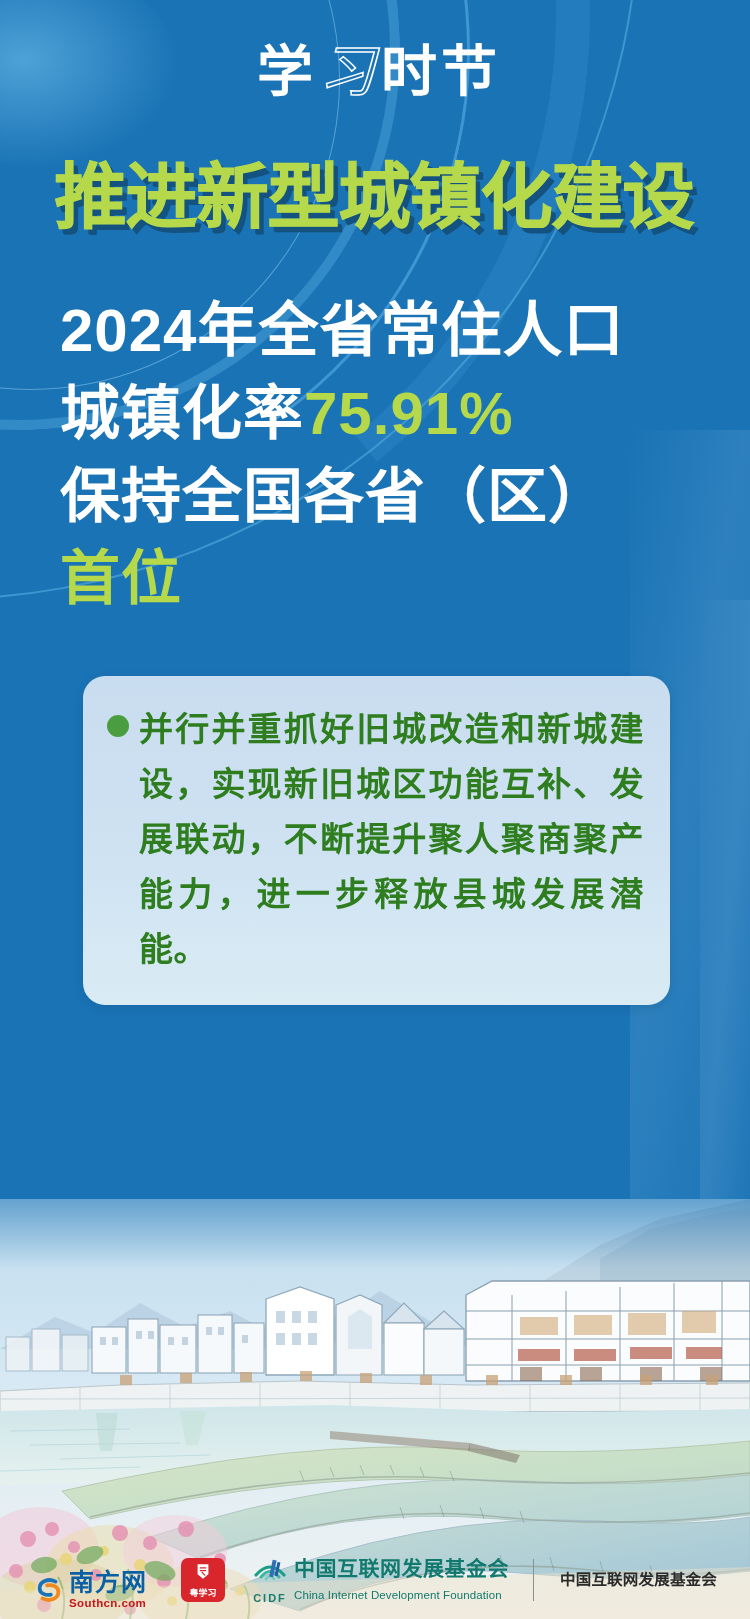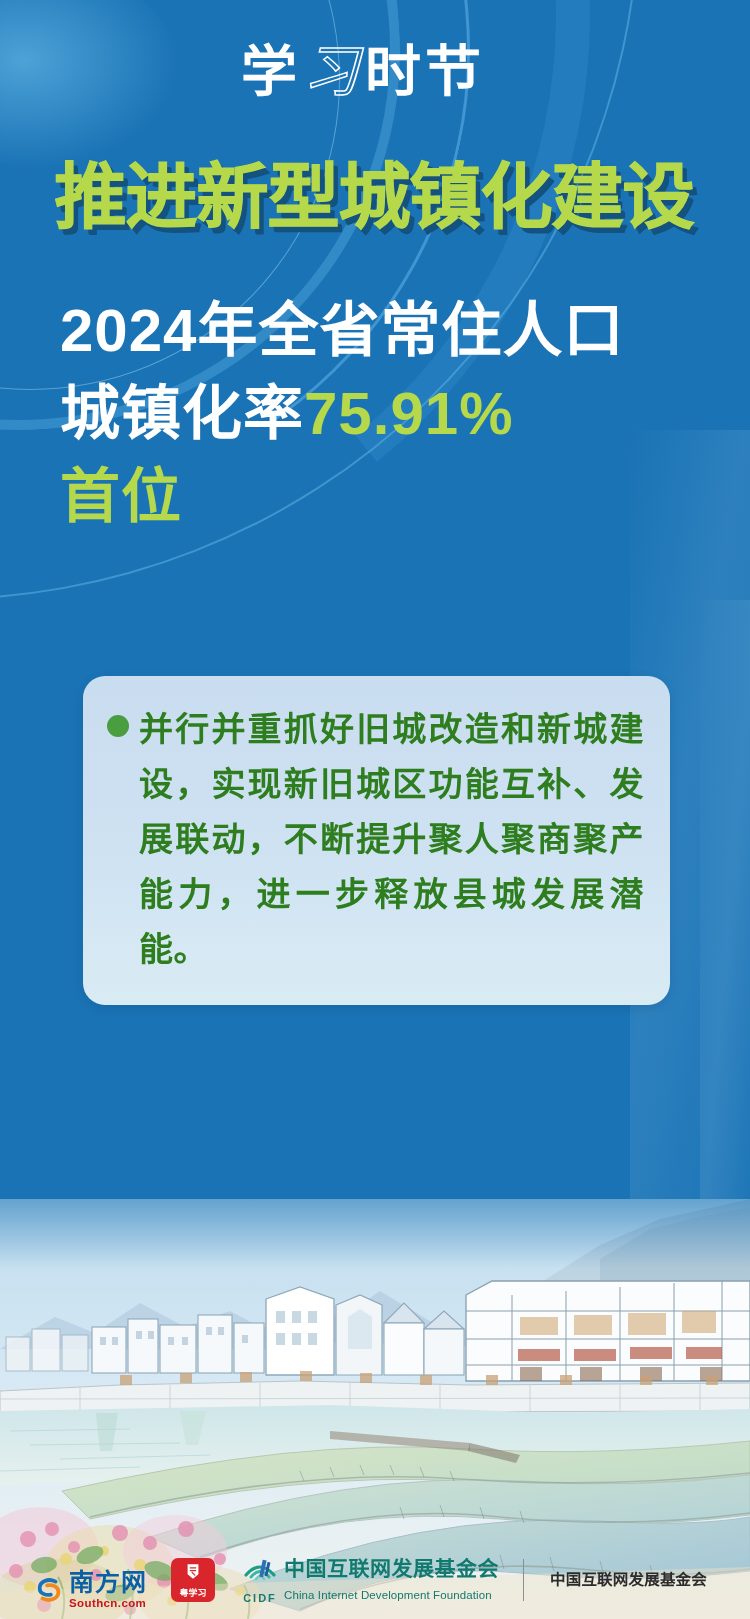--- a/index.html
+++ b/index.html
@@ -27,21 +27,21 @@
         background:radial-gradient(ellipse at 40% 45%, rgba(86,170,220,.85) 0%, rgba(86,170,220,0) 70%);}
   .arc-d{width:1400px;height:1400px;left:-760px;top:-800px;border-width:2px;border-bottom-color:#53a9dd;border-right-color:#53a9dd;opacity:.65;transform:rotate(18deg);}
   .arc-e{width:620px;height:620px;left:-280px;top:-230px;border-width:1px;border-right-color:#7ec2e8;border-bottom-color:#7ec2e8;opacity:.6;}
   
   .streak{position:absolute;right:0;top:430px;width:120px;height:780px;
           background:linear-gradient(100deg, rgba(255,255,255,0) 0%, rgba(160,210,240,.14) 45%, rgba(255,255,255,0) 100%);}
   .streak2{position:absolute;right:-10px;top:600px;width:60px;height:620px;
           background:linear-gradient(95deg, rgba(255,255,255,0) 0%, rgba(180,220,245,.12) 50%, rgba(255,255,255,0) 100%);}
 
   
-  .brand{position:absolute;top:44px;left:0;width:726px;text-align:center;z-index:5;}
+  .brand{position:absolute;top:44px;left:16px;width:726px;text-align:center;z-index:5;}
   .brand-text{
     display:inline-block;
     font-family:"Liberation Serif","DejaVu Serif",serif;
     font-weight:bold;
     font-size:56px;
     line-height:1;
     color:#ffffff;
     letter-spacing:4px;
   }
   .brand-text .cursive{
@@ -123,21 +123,21 @@
     display:flex;align-items:center;padding-left:34px;gap:14px;
   }
   .logo-southcn{display:flex;align-items:center;gap:5px;margin-top:19px;}
   .sc-mark{width:30px;height:30px;flex:0 0 auto;}
   .sc-words{display:flex;flex-direction:column;line-height:1;}
   .sc-cn{font-family:"Liberation Serif","DejaVu Serif",serif;font-weight:bold;font-size:25px;color:#0b5fa5;letter-spacing:1px;}
   .sc-en{font-family:"Liberation Sans","DejaVu Sans",sans-serif;font-weight:bold;font-size:11.5px;color:#c4161c;letter-spacing:.4px;margin-top:3px;}
 
   .logo-yue{
     width:44px;height:44px;border-radius:7px;background:#d8262c;
-    position:relative;flex:0 0 auto;margin-left:10px;
+    position:relative;flex:0 0 auto;margin-left:20px;
     display:flex;align-items:flex-end;justify-content:center;padding-bottom:3px;
   }
   .yue-flag{position:absolute;top:4px;left:50%;transform:translateX(-50%);width:18px;height:19px;}
   .yue-txt{font-family:"Liberation Sans","DejaVu Sans",sans-serif;font-size:9px;font-weight:bold;color:#fff;letter-spacing:0;}
 
   .logo-cidf{display:flex;align-items:center;gap:7px;margin-left:14px;}
   .cidf-mark{display:flex;flex-direction:column;align-items:center;flex:0 0 auto;}
   .cidf-icon{width:34px;height:24px;}
   .cidf-abbr{font-family:"Liberation Sans","DejaVu Sans",sans-serif;font-size:11px;font-weight:bold;color:#1a7a6e;letter-spacing:2px;margin-top:11px;}
   .cidf-words{display:flex;flex-direction:column;line-height:1.08;}
@@ -166,20 +166,21 @@
 
   <div class="brand">
     <span class="brand-text"><span>学</span><span class="cursive">习</span><span>时节</span></span>
   </div>
 
   <div class="headline">推进新型城镇化建设</div>
 
   <div class="subtitle">
     <span class="sub-line">2024年全省常住人口</span>
     <span class="sub-line"><span>城镇化率</span><span class="hi">75.91%</span></span>
+    <span class="sub-line">保持全国各省（区）</span>
     <span class="sub-line hi">首位</span>
   </div>
 
   <div class="cards">
     <div class="card">
       <div class="card-row">
         <span class="bullet"></span>
         <div class="card-text">并行并重抓好旧城改造和新城建设，实现新旧城区功能互补、发展联动，不断提升聚人聚商聚产能力，进一步释放县城发展潜能。</div>
       </div>
     </div>

